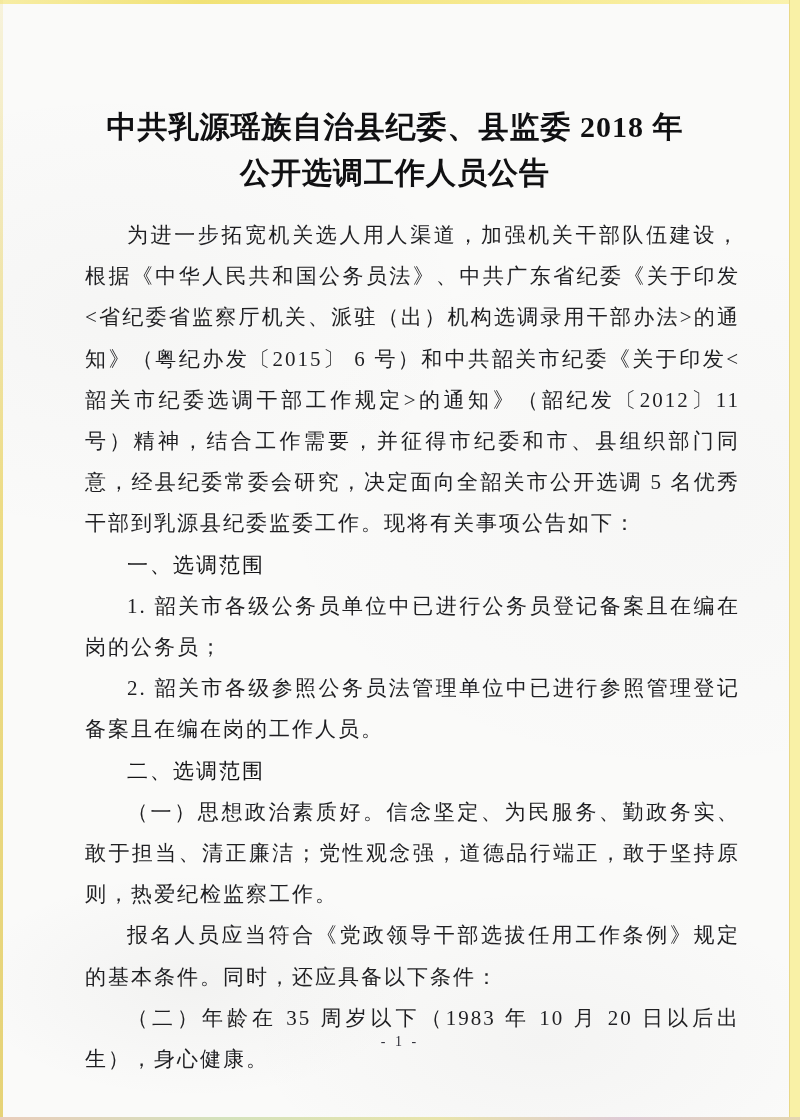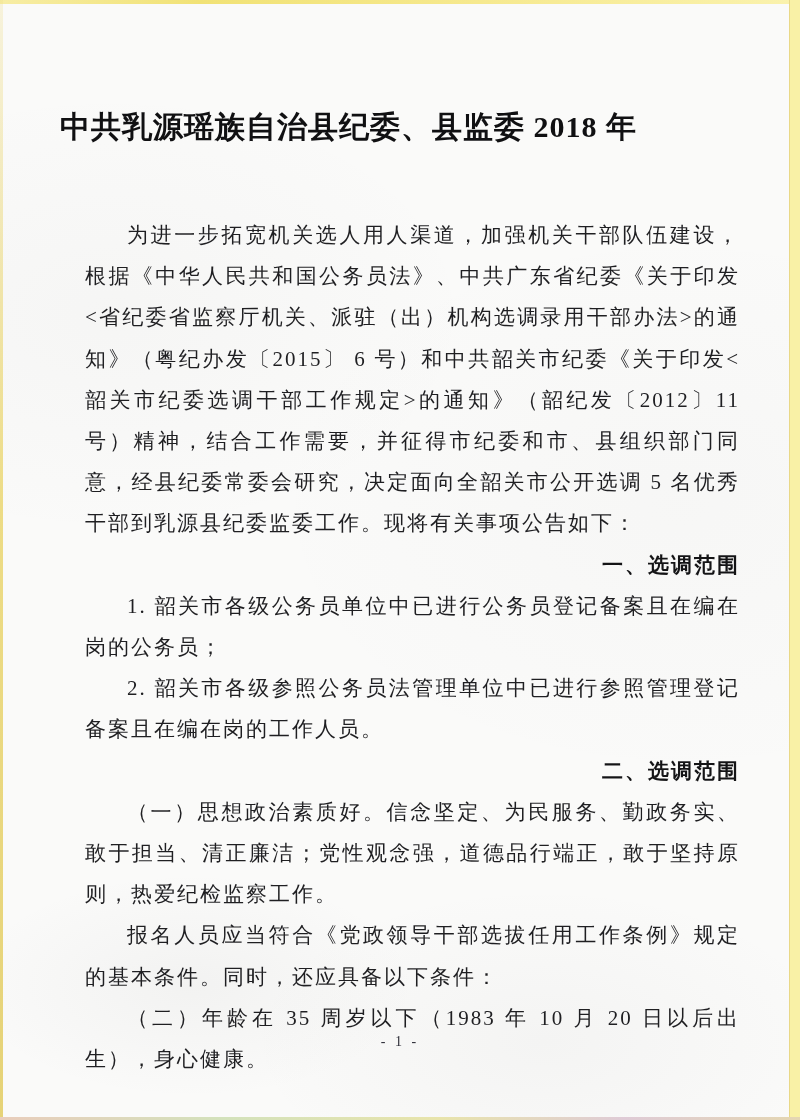--- a/index.html
+++ b/index.html
@@ -40,21 +40,21 @@
   .edge-bottom {
     left: 0; right: 0; bottom: 0; height: 3px;
     background: linear-gradient(90deg, #e9cdbc 0%, #d3e2bc 28%, #e8e4ab 55%, #dfcbd6 78%, #e4d6b2 100%);
   }
 
   .doc-title {
     position: absolute;
     top: 84px;
     left: 60px;
     right: 70px;
-    text-align: left;
+    text-align: center;
     font-weight: bold;
     font-size: 30px;
     line-height: 46px;
     letter-spacing: 1px;
     color: #101012;
   }
   .doc-title .title-line { display: block; }
 
   .doc-body {
     position: absolute;
@@ -65,22 +65,22 @@
     line-height: 41.2px;
     letter-spacing: 2px;
     text-align: justify;
     color: #1f1f22;
   }
   .doc-body p {
     margin: 0;
     text-indent: 2em;
   }
   .doc-body p.heading {
-    font-weight: bold;
-    text-align: right;
+    font-weight: normal;
+    text-align: left;
     color: #141416;
   }
 
   .page-number {
     position: absolute;
     top: 1034px;
     left: 0;
     right: 0;
     text-align: center;
     font-size: 14px;
@@ -93,20 +93,21 @@
 
 <div class="scan-page">
 
   <div class="edge edge-top"></div>
   <div class="edge edge-right"></div>
   <div class="edge edge-left"></div>
   <div class="edge edge-bottom"></div>
 
   <h1 class="doc-title">
     <span class="title-line">中共乳源瑶族自治县纪委、县监委 2018 年</span>
+    <span class="title-line">公开选调工作人员公告</span>
   </h1>
 
   <div class="doc-body">
     <p>为进一步拓宽机关选人用人渠道，加强机关干部队伍建设，根据《中华人民共和国公务员法》、中共广东省纪委《关于印发&lt;省纪委省监察厅机关、派驻（出）机构选调录用干部办法&gt;的通知》（粤纪办发〔2015〕 6 号）和中共韶关市纪委《关于印发&lt;韶关市纪委选调干部工作规定&gt;的通知》（韶纪发〔2012〕11 号）精神，结合工作需要，并征得市纪委和市、县组织部门同意，经县纪委常委会研究，决定面向全韶关市公开选调 5 名优秀干部到乳源县纪委监委工作。现将有关事项公告如下：</p>
     <p class="heading">一、选调范围</p>
     <p>1. 韶关市各级公务员单位中已进行公务员登记备案且在编在岗的公务员；</p>
     <p>2. 韶关市各级参照公务员法管理单位中已进行参照管理登记备案且在编在岗的工作人员。</p>
     <p class="heading">二、选调范围</p>
     <p>（一）思想政治素质好。信念坚定、为民服务、勤政务实、敢于担当、清正廉洁；党性观念强，道德品行端正，敢于坚持原则，热爱纪检监察工作。</p>
     <p>报名人员应当符合《党政领导干部选拔任用工作条例》规定的基本条件。同时，还应具备以下条件：</p>

